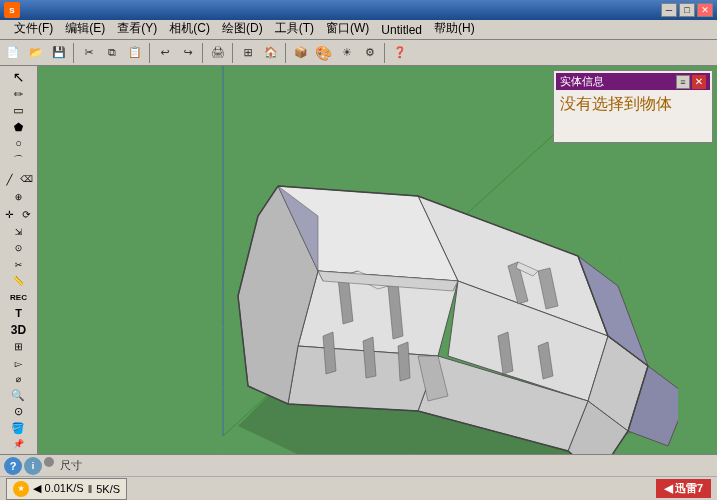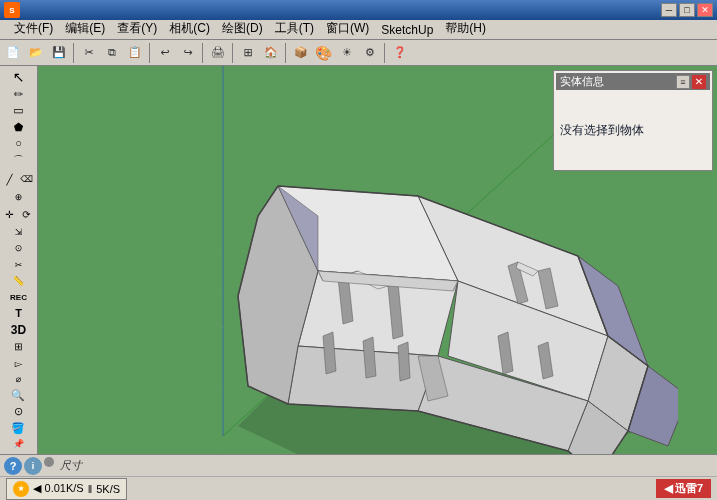--- a/index.html
+++ b/index.html
@@ -93,34 +93,33 @@
     #info-panel {
       position: absolute;
       top: 4px;
       right: 4px;
       width: 160px;
       background: #f0ede8;
       border: 1px solid #808080;
       padding: 2px;
     }
     #info-panel-header {
-      background: #737373;
+      background: #701a75;
       color: white;
       padding: 1px 4px;
       display: flex;
       align-items: center;
       justify-content: space-between;
       font-size: 11px;
     }
     #info-panel-content {
       padding: 4px;
-      font-size: 12px;
-      color: #0f172a;
+      font-size: 16px;
+      color: #a16207;
       min-height: 50px;
-      margin-top: 28px;
     }
     #info-panel-close {
       width: 14px; height: 14px;
       background: #cc3333;
       color: white;
       border: none;
       display: flex; align-items: center; justify-content: center;
       font-size: 10px; cursor: pointer;
     }
 
@@ -131,21 +130,21 @@
       border-top: 1px solid #808080;
       display: flex;
       align-items: center;
       padding: 0 4px;
       font-size: 11px;
       gap: 6px;
     }
     #statusbar-icons { display: flex; gap: 2px; }
     .status-icon { width: 18px; height: 18px; border-radius: 50%; display: flex; align-items: center; justify-content: center; font-size: 10px; font-weight: bold; cursor: pointer; }
     .status-text { flex: 1; }
-    #dimensions-label { font-size: 11px; color: #333; font-style: italic; }
+    #dimensions-label { font-size: 11px; color: #333; }
 
     
     #bottombar {
       height: 24px;
       background: #d4d0c8;
       border-top: 1px solid #aaa;
       display: flex;
       align-items: center;
       justify-content: space-between;
       padding: 0 6px;
@@ -183,21 +182,21 @@
 </div>
 
 <div id="menubar">
 <span class="menu-item">文件(F)</span>
     <span class="menu-item">编辑(E)</span>
     <span class="menu-item">查看(Y)</span>
     <span class="menu-item">相机(C)</span>
     <span class="menu-item">绘图(D)</span>
     <span class="menu-item">工具(T)</span>
     <span class="menu-item">窗口(W)</span>
-    <span class="menu-item">SketchUp</span>
+    <span class="menu-item">Untitled</span>
     <span class="menu-item">帮助(H)</span>
   </div>
 
 <div id="toolbar">
   <div class="tool-btn">📄</div>
   <div class="tool-btn">📂</div>
   <div class="tool-btn">💾</div>
   <div class="tool-separator"></div>
   <div class="tool-btn">✂</div>
   <div class="tool-btn">⧉</div>

